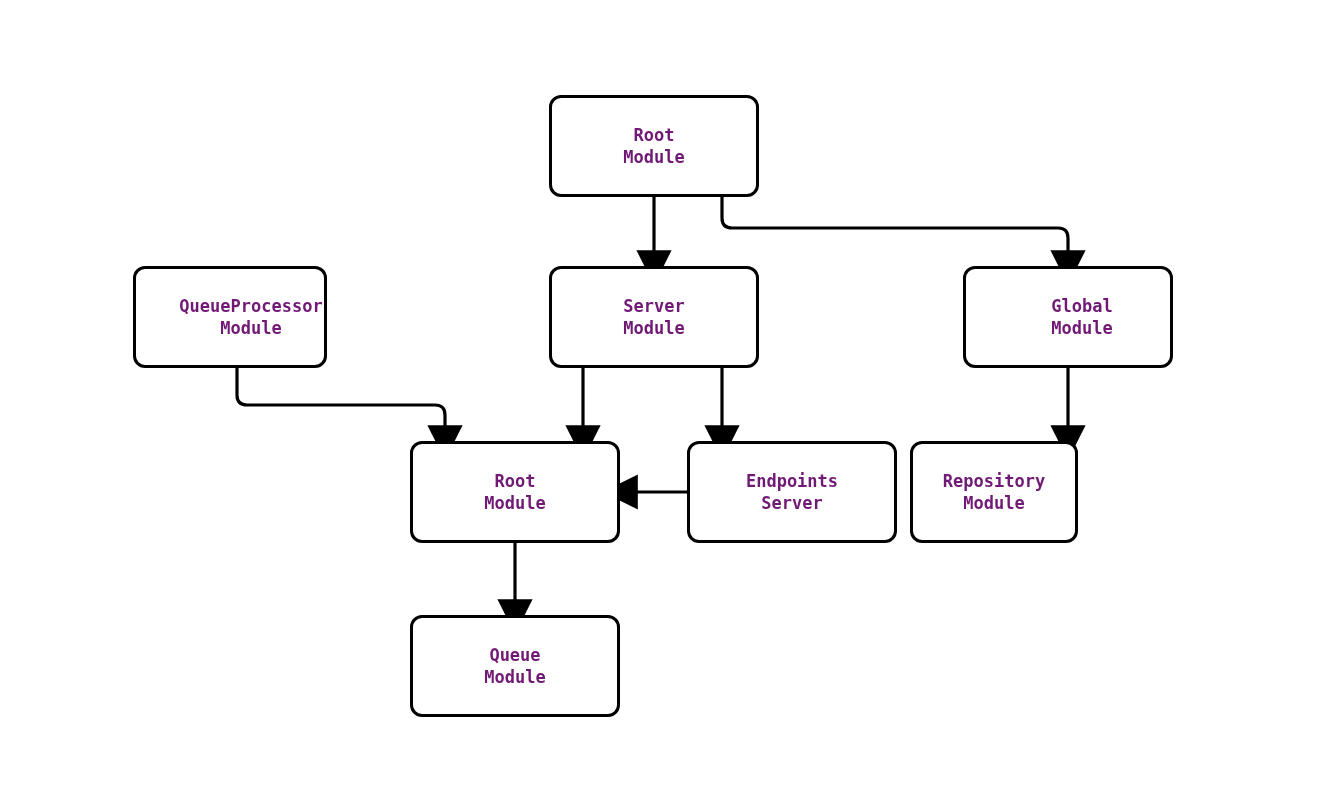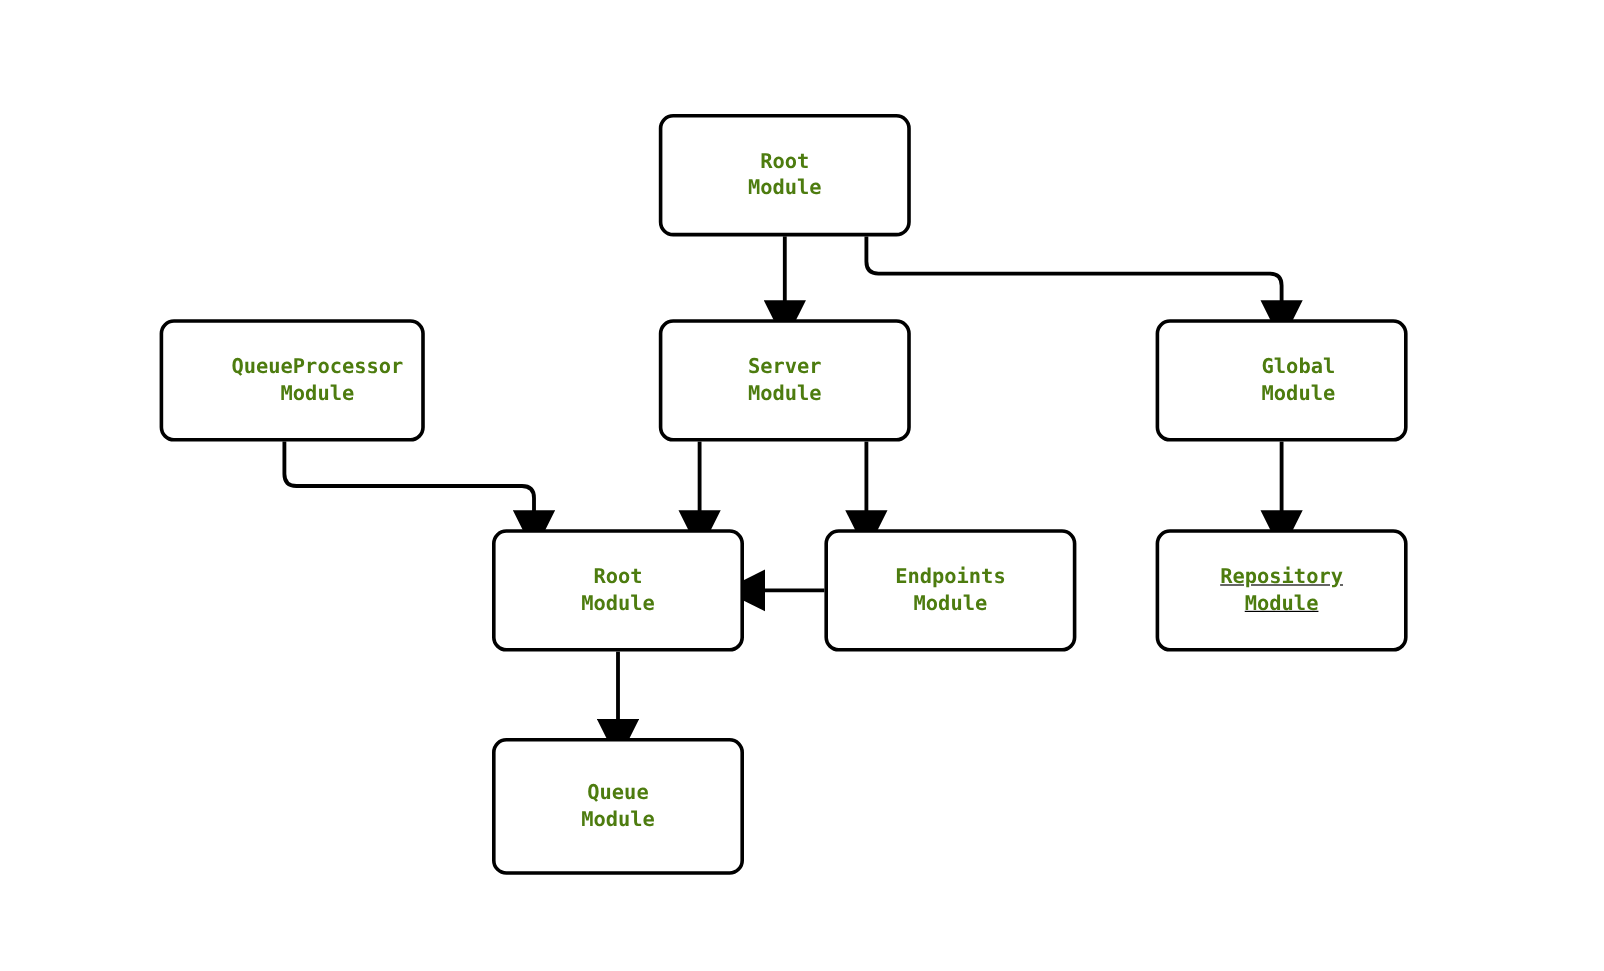--- a/index.html
+++ b/index.html
@@ -37,21 +37,21 @@
     flex-direction: column;
     align-items: center;
     justify-content: center;
     z-index: 2;
   }
   .node-label {
     font-family: "DejaVu Sans Mono", "Liberation Mono", monospace;
     font-size: 17px;
     font-weight: 700;
     line-height: 22px;
-    color: #4d7c0f;
+    color: #701a75;
     text-align: center;
     white-space: pre;
     letter-spacing: 0px;
   }
 </style>
 </head>
 <body>
 
 <div id="diagram-canvas">
 
@@ -71,21 +71,21 @@
         <path d="M 1068 368 L 1068 429" marker-end="url(#arrowhead-down)"></path>
         <path d="M 515 543 L 515 603" marker-end="url(#arrowhead-down)"></path>
       </g>
   </svg>
 
   <div class="node" style="left: 549px; top: 95px; width: 210px; height: 102px; border-color: rgb(0, 0, 0); background: rgb(255, 255, 255);">
     <span class="node-label">Root
 Module</span>
   </div>
 
-  <div class="node" style="left: 133px; top: 266px; width: 221px; height: 102px; border-color: rgb(0, 0, 0); background: rgb(255, 255, 255); padding-left: 42px;">
+  <div class="node" style="left: 133px; top: 266px; width: 194px; height: 102px; border-color: rgb(0, 0, 0); background: rgb(255, 255, 255); padding-left: 42px;">
     <span class="node-label">QueueProcessor
 Module</span>
   </div>
 
   <div class="node" style="left: 549px; top: 266px; width: 210px; height: 102px; border-color: rgb(0, 0, 0); background: rgb(255, 255, 255); align-items: center;">
     <span class="node-label">Server
 Module</span>
   </div>
 
   <div class="node" style="left: 963px; top: 266px; width: 210px; height: 102px; border-color: rgb(0, 0, 0); background: rgb(255, 255, 255); padding-left: 28px;">
@@ -93,26 +93,26 @@
 Module</span>
   </div>
 
   <div class="node" style="left: 410px; top: 441px; width: 210px; height: 102px; border-color: rgb(0, 0, 0); background: rgb(255, 255, 255);">
     <span class="node-label">Root
 Module</span>
   </div>
 
   <div class="node" style="left: 687px; top: 441px; width: 210px; height: 102px; border-color: rgb(0, 0, 0); background: rgb(255, 255, 255);">
     <span class="node-label">Endpoints
-Module</span>
+Server</span>
   </div>
 
-  <div class="node" style="left: 963px; top: 441px; width: 210px; height: 102px; border-color: rgb(0, 0, 0); background: rgb(255, 255, 255); text-decoration: underline;">
+  <div class="node" style="left: 910px; top: 441px; width: 168px; height: 102px; border-color: rgb(0, 0, 0); background: rgb(255, 255, 255);">
     <span class="node-label">Repository
 Module</span>
   </div>
 
-  <div class="node" style="left: 410px; top: 615px; width: 210px; height: 114px; border-color: rgb(0, 0, 0); background: rgb(255, 255, 255);">
+  <div class="node" style="left: 410px; top: 615px; width: 210px; height: 102px; border-color: rgb(0, 0, 0); background: rgb(255, 255, 255);">
     <span class="node-label">Queue
 Module</span>
   </div>
 
 </div>
 
 </body></html>

